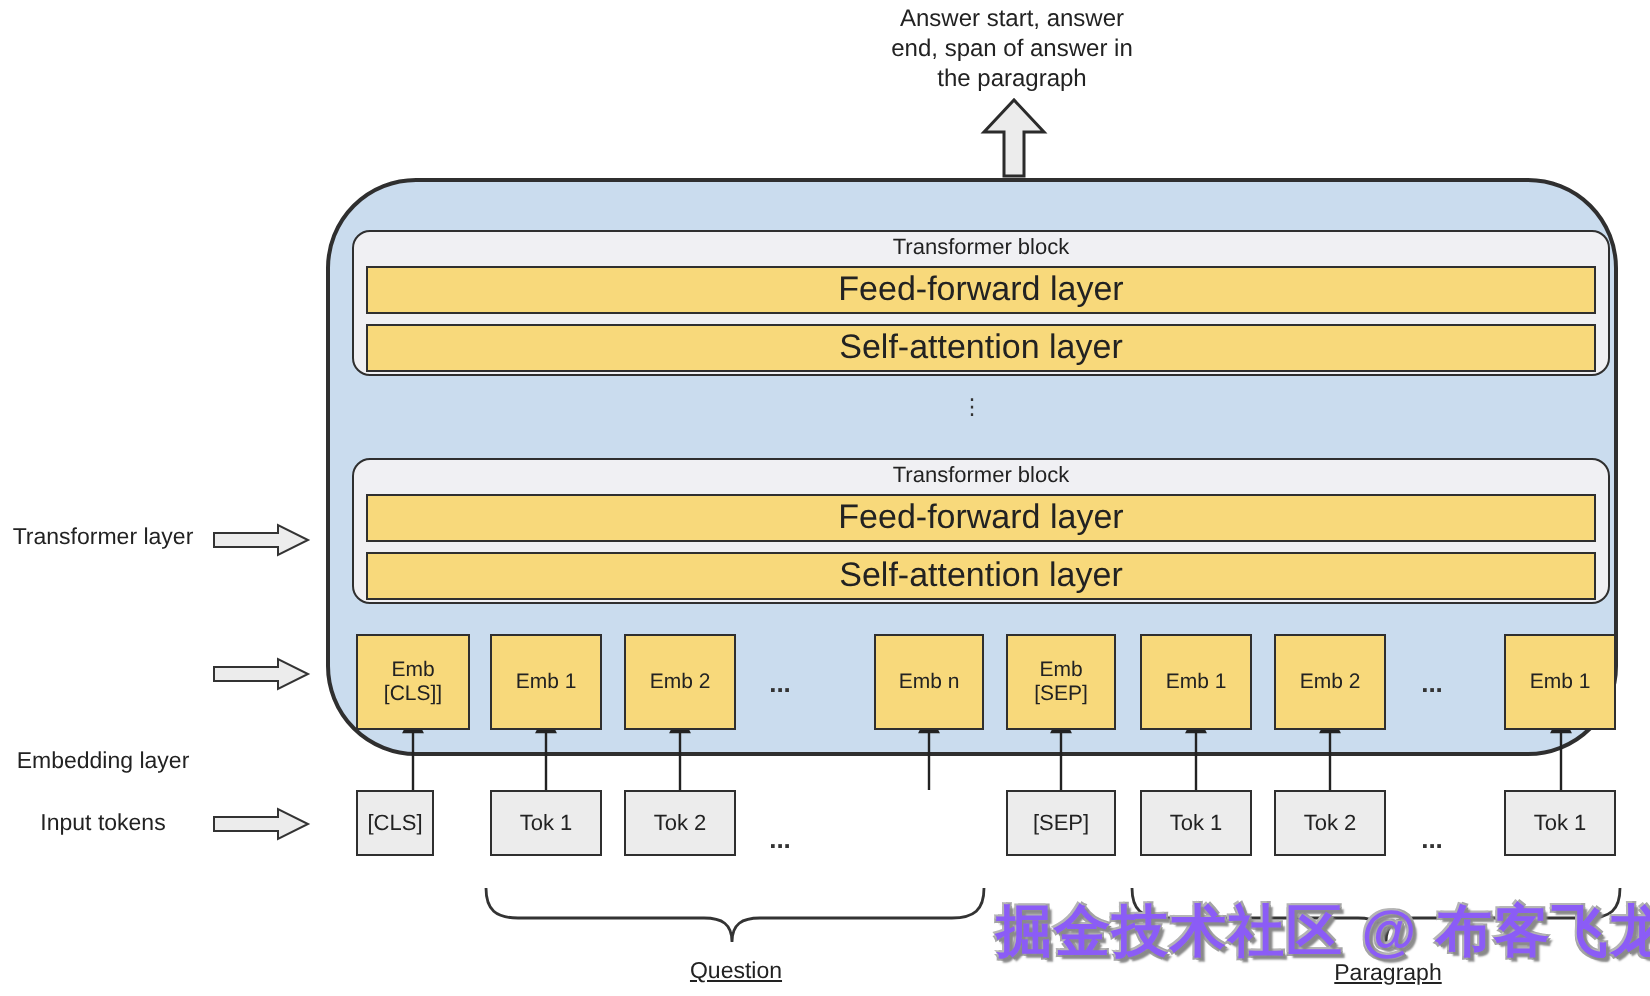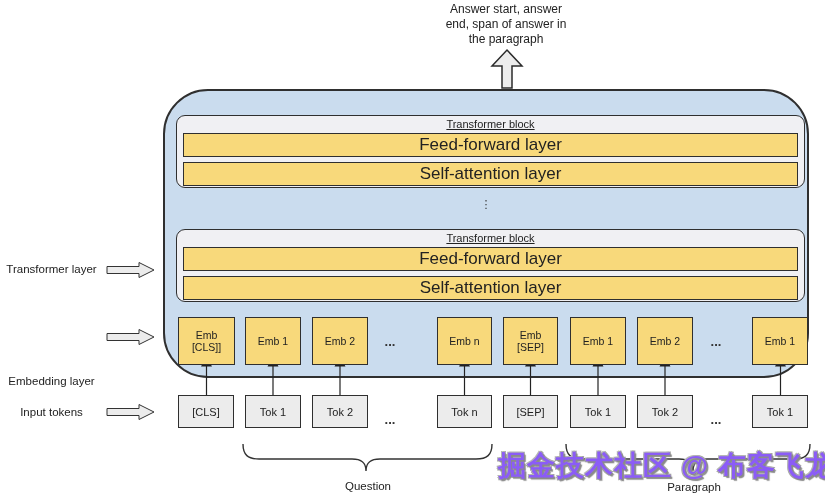--- a/index.html
+++ b/index.html
@@ -22,21 +22,21 @@
     box-sizing:border-box;z-index:1;
   }
   .tblock{
     left:176px;width:629px;height:73px;
     background:var(--block_bg,#f0f0f3);
     border:1.5px solid var(--border,#2f2f2f);border-radius:9px;
     box-sizing:border-box;z-index:2;
   }
   .tblock-title{
     position:absolute;left:0;right:0;top:2px;text-align:center;
-    font-size:11px;color:#222;text-decoration:underline;
+    font-size:11px;color:#222;
   }
   .layer-bar{
     position:absolute;left:6px;right:6px;height:24px;
     background:var(--layer_yellow,#f8d97b);
     border:1.4px solid var(--border,#2f2f2f);
     box-sizing:border-box;display:flex;align-items:center;justify-content:center;
     font-size:17px;color:#222;
   }
   .bar-ff{top:17px;}
   .bar-sa{top:46px;}
@@ -60,21 +60,21 @@
   }
   .ellipsis{
     width:40px;text-align:center;font-size:13px;font-weight:bold;color:#333;z-index:4;
   }
   .side-label{
     left:0;width:103px;text-align:center;font-size:11.5px;color:#222;
   }
   .side-arrow{left:106px;width:50px;height:18px;z-index:2;}
   #overlay-svg{left:0;top:0;z-index:3;pointer-events:none;}
   .brace-label{
-    width:90px;text-align:center;font-size:11.5px;color:#222;z-index:4;
+    width:90px;text-align:center;font-size:11.5px;color:#222;z-index:4;text-decoration:underline;
   }
   #watermark{
     left:498px;top:447px;width:327px;text-align:center;white-space:nowrap;
     font-size:28px;font-weight:bold;letter-spacing:1px;color:#8b5cf6;z-index:6;
     text-shadow:2px 2px 1px #8a8a8a,-1px -1px 0 #b5b5b5,1px -1px 0 #a5a5a5,-1px 1px 0 #a5a5a5,1px 1px 0 #8f8f8f;
   }
 </style>
 </head>
 <body>
 
@@ -110,25 +110,24 @@
   <div class="abs emb-box" style="left:312px;width:56px;">Emb 2</div>
   <div class="abs ellipsis" style="left:370px;top:334px;">...</div>
   <div class="abs emb-box" style="left:437px;width:55px;">Emb n</div>
   <div class="abs emb-box pre" style="left:503px;width:55px;">Emb
 [SEP]</div>
   <div class="abs emb-box" style="left:570px;width:56px;">Emb 1</div>
   <div class="abs emb-box" style="left:637px;width:56px;">Emb 2</div>
   <div class="abs ellipsis" style="left:696px;top:334px;">...</div>
   <div class="abs emb-box" style="left:752px;width:56px;">Emb 1</div>
 
-  <div class="abs tok-box" style="left:178px;width:56px;">[CLS]</div>
+  <div class="abs tok-box" style="left:178px;width:39px;">[CLS]</div>
   <div class="abs tok-box" style="left:245px;width:56px;">Tok 1</div>
   <div class="abs tok-box" style="left:312px;width:56px;">Tok 2</div>
   <div class="abs ellipsis" style="left:370px;top:412px;">...</div>
-  <div class="abs tok-box" style="left:437px;width:55px;">Tok n</div>
   <div class="abs tok-box" style="left:503px;width:55px;">[SEP]</div>
   <div class="abs tok-box" style="left:570px;width:56px;">Tok 1</div>
   <div class="abs tok-box" style="left:637px;width:56px;">Tok 2</div>
   <div class="abs ellipsis" style="left:696px;top:412px;">...</div>
   <div class="abs tok-box" style="left:752px;width:56px;">Tok 1</div>
 
   <svg class="abs" id="overlay-svg" width="825" height="498" viewBox="0 0 825 498">
     <g stroke="#222" stroke-width="1.2" fill="#222">
       <line x1="206.5" y1="365" x2="206.5" y2="395"></line>
         <polygon points="206.5,357 202,366 211,366"></polygon>

